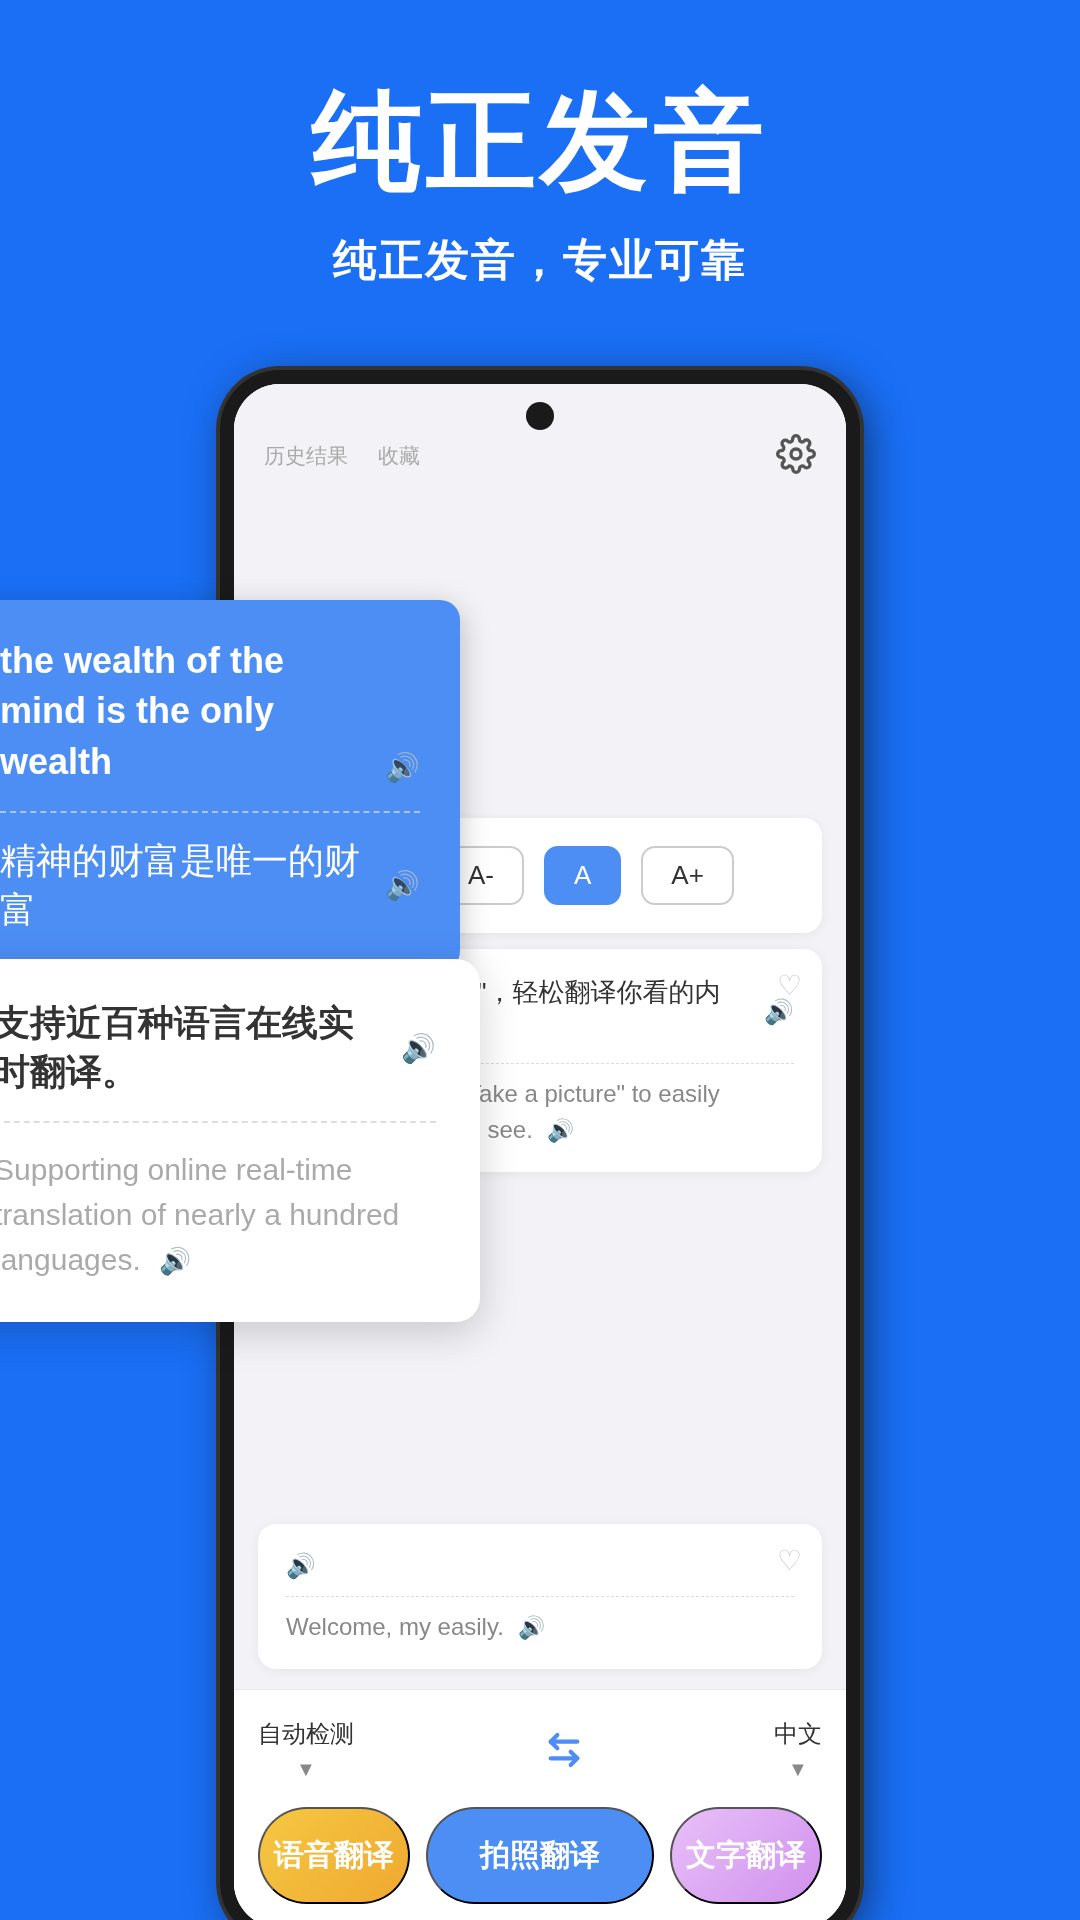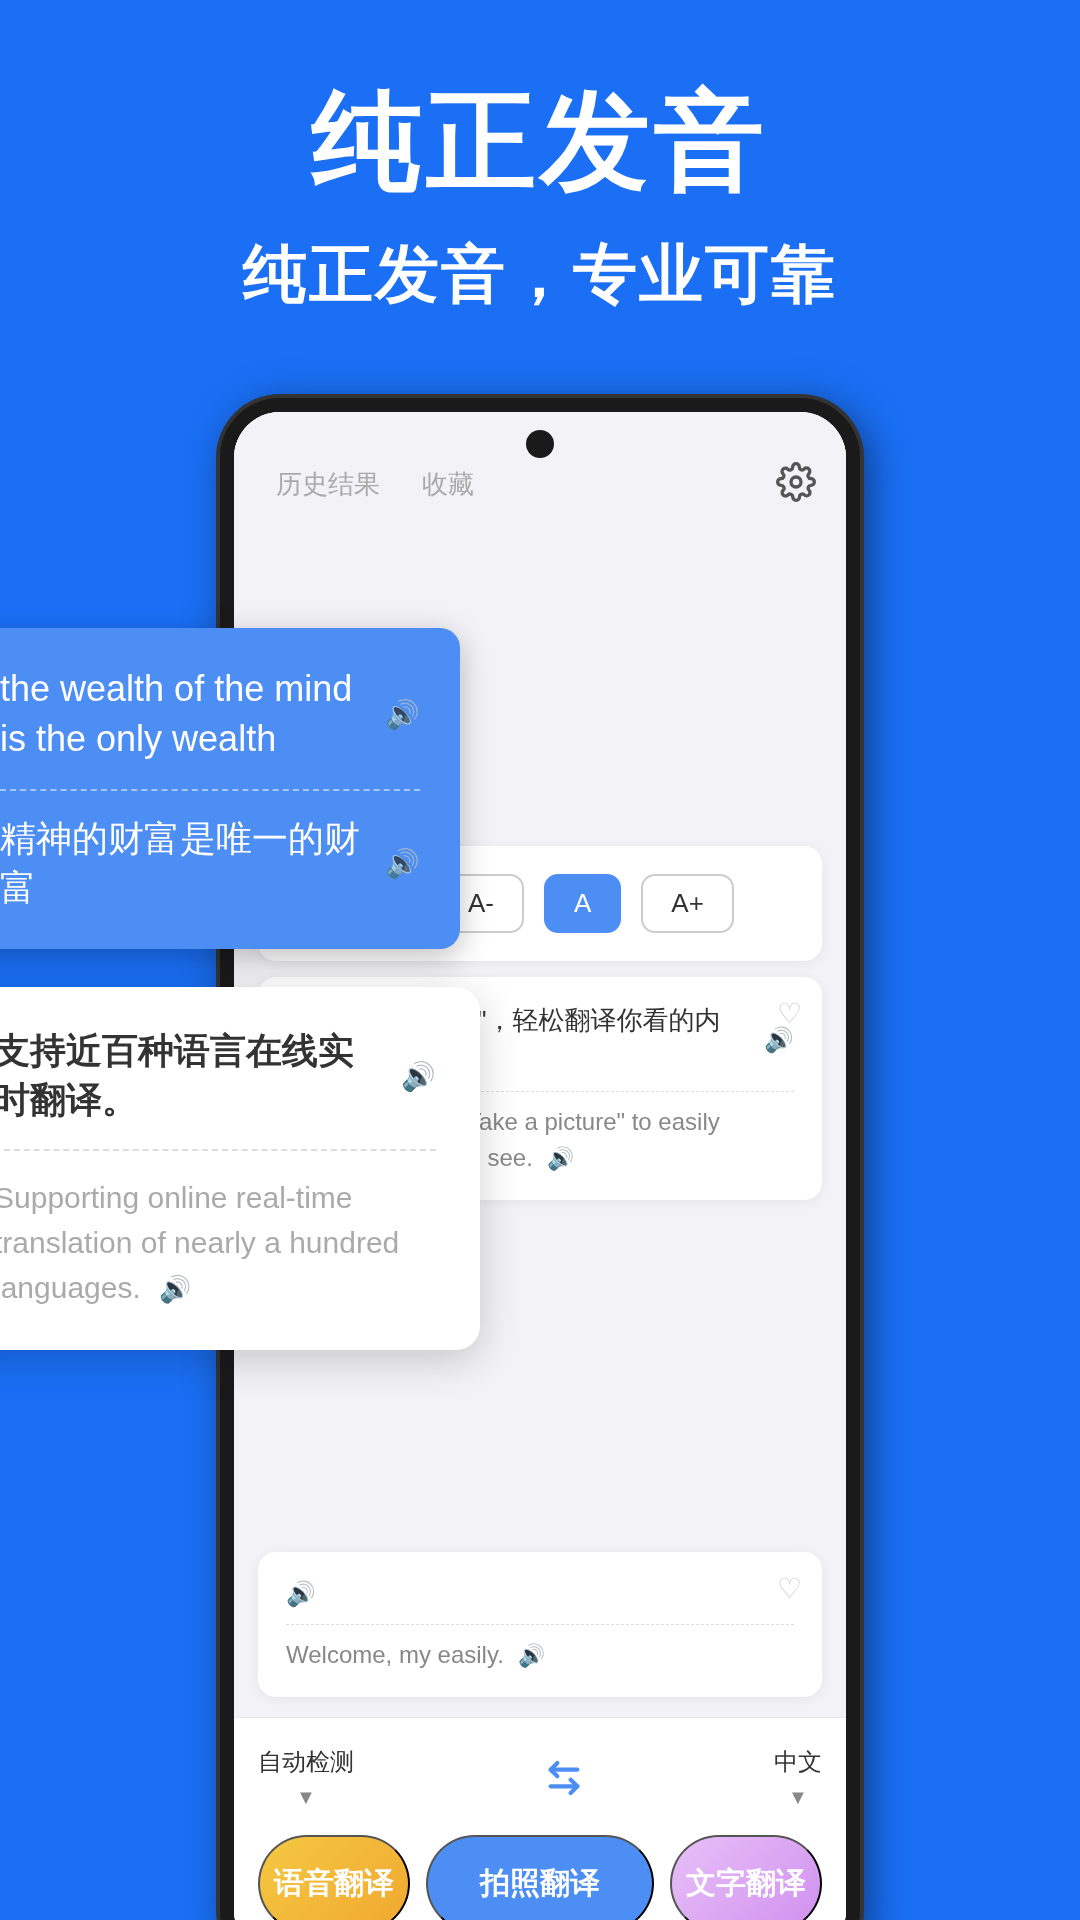--- a/index.html
+++ b/index.html
@@ -24,21 +24,21 @@
       color: #fff;
       font-size: 110px;
       font-weight: 900;
       letter-spacing: 4px;
       line-height: 1.1;
       margin-bottom: 30px;
     }
 
     .hero-subtitle {
       color: #fff;
-      font-size: 64px;
+      font-size: 44px;
       font-weight: 700;
       letter-spacing: 2px;
     }
 
     
     .phone-wrapper {
       position: relative;
       width: 100%;
       display: flex;
       justify-content: center;
@@ -97,23 +97,22 @@
       justify-content: space-between;
       align-items: center;
     }
 
     .phone-header-tabs {
       display: flex;
       gap: 30px;
     }
 
     .phone-tab {
-      font-size: 26px;
+      font-size: 21px;
       color: #aaa;
-      margin-left: 12px;
     }
 
     .gear-icon {
       width: 40px;
       height: 40px;
       color: #555;
     }
 
     
     .translation-card-blue {
@@ -124,25 +123,25 @@
       background: #4d8ef5;
       border-radius: 20px;
       padding: 36px 40px;
       z-index: 20;
       box-shadow: 0 8px 30px rgba(0,0,0,0.25);
     }
 
     .card-source-text {
       color: #fff;
       font-size: 36px;
-      font-weight: 400;
+      font-weight: 700;
       line-height: 1.4;
       display: flex;
       justify-content: space-between;
-      align-items: center;
+      align-items: flex-end;
     }
 
     .sound-icon {
       color: rgba(255,255,255,0.8);
       font-size: 28px;
       margin-left: 10px;
       flex-shrink: 0;
     }
 
     .card-divider {

